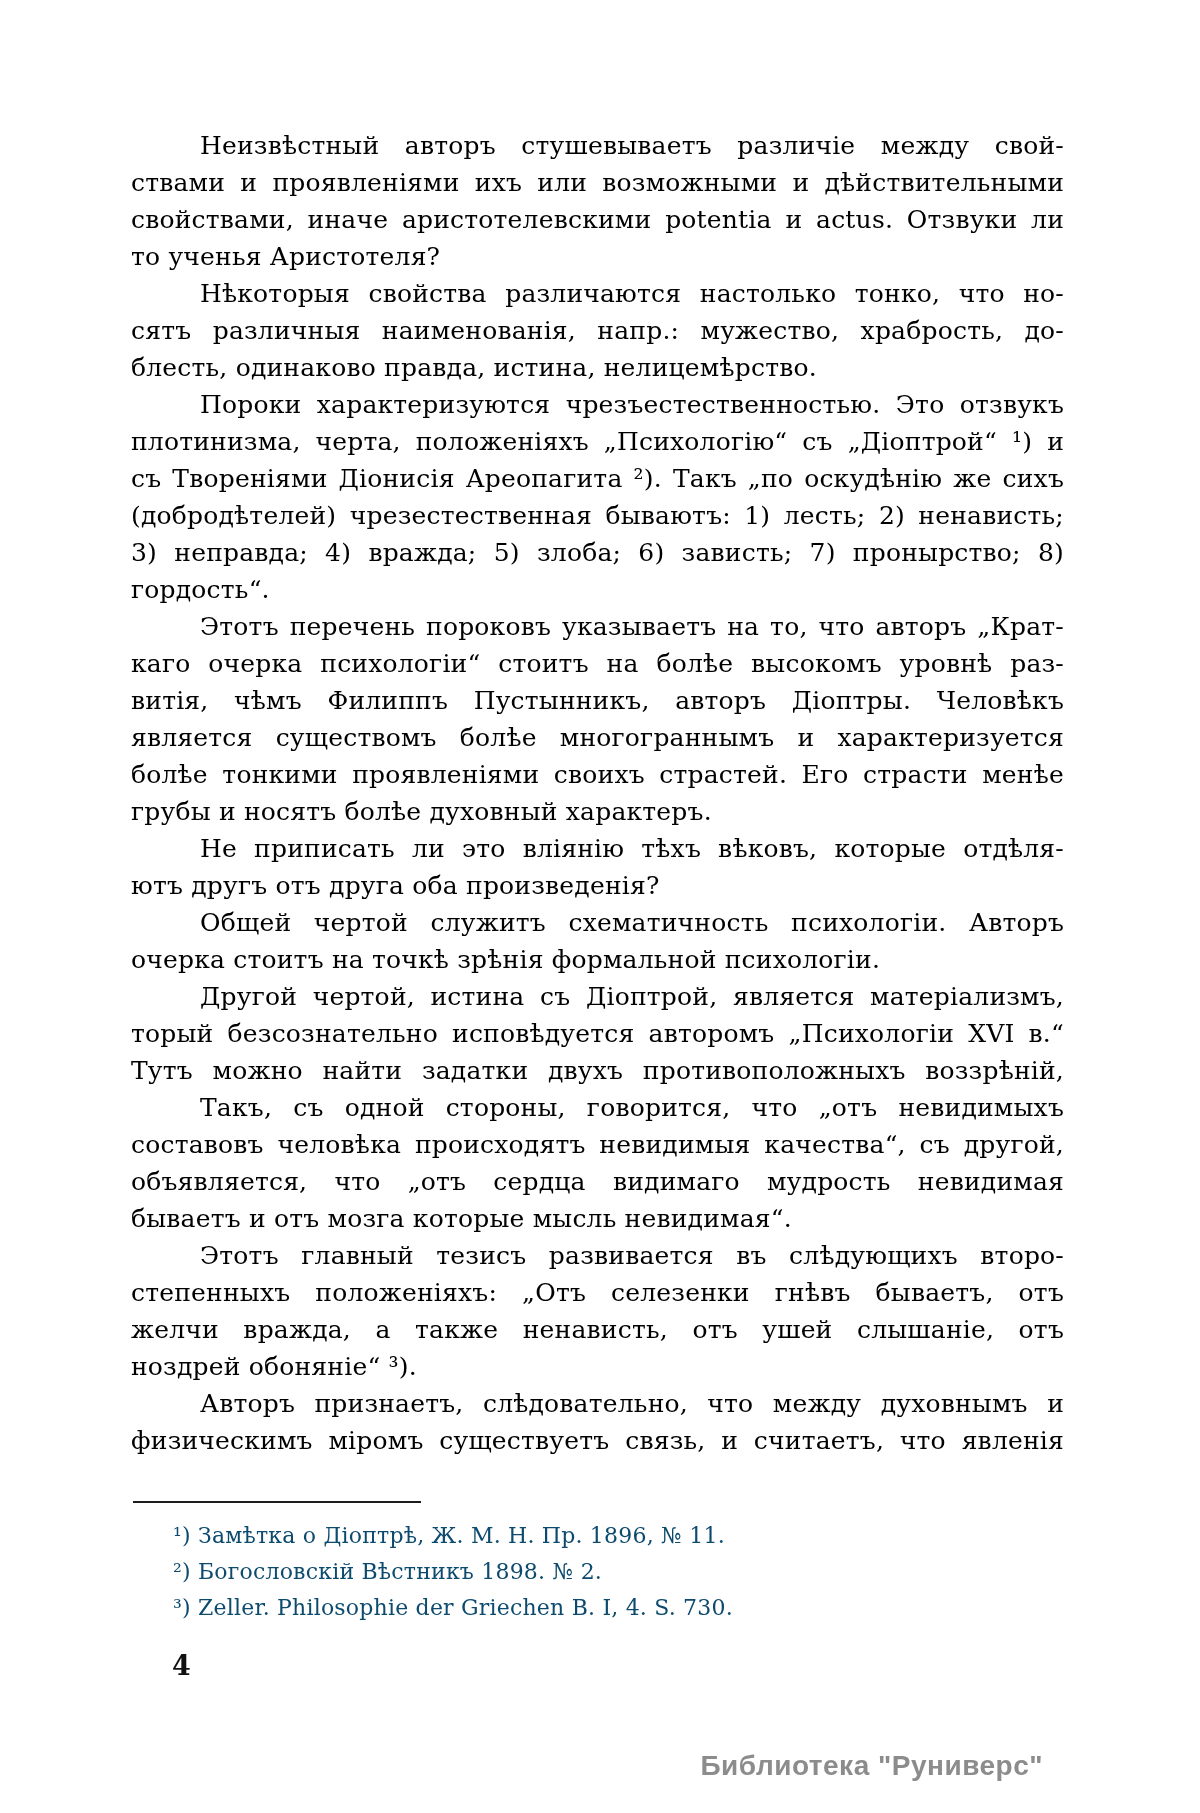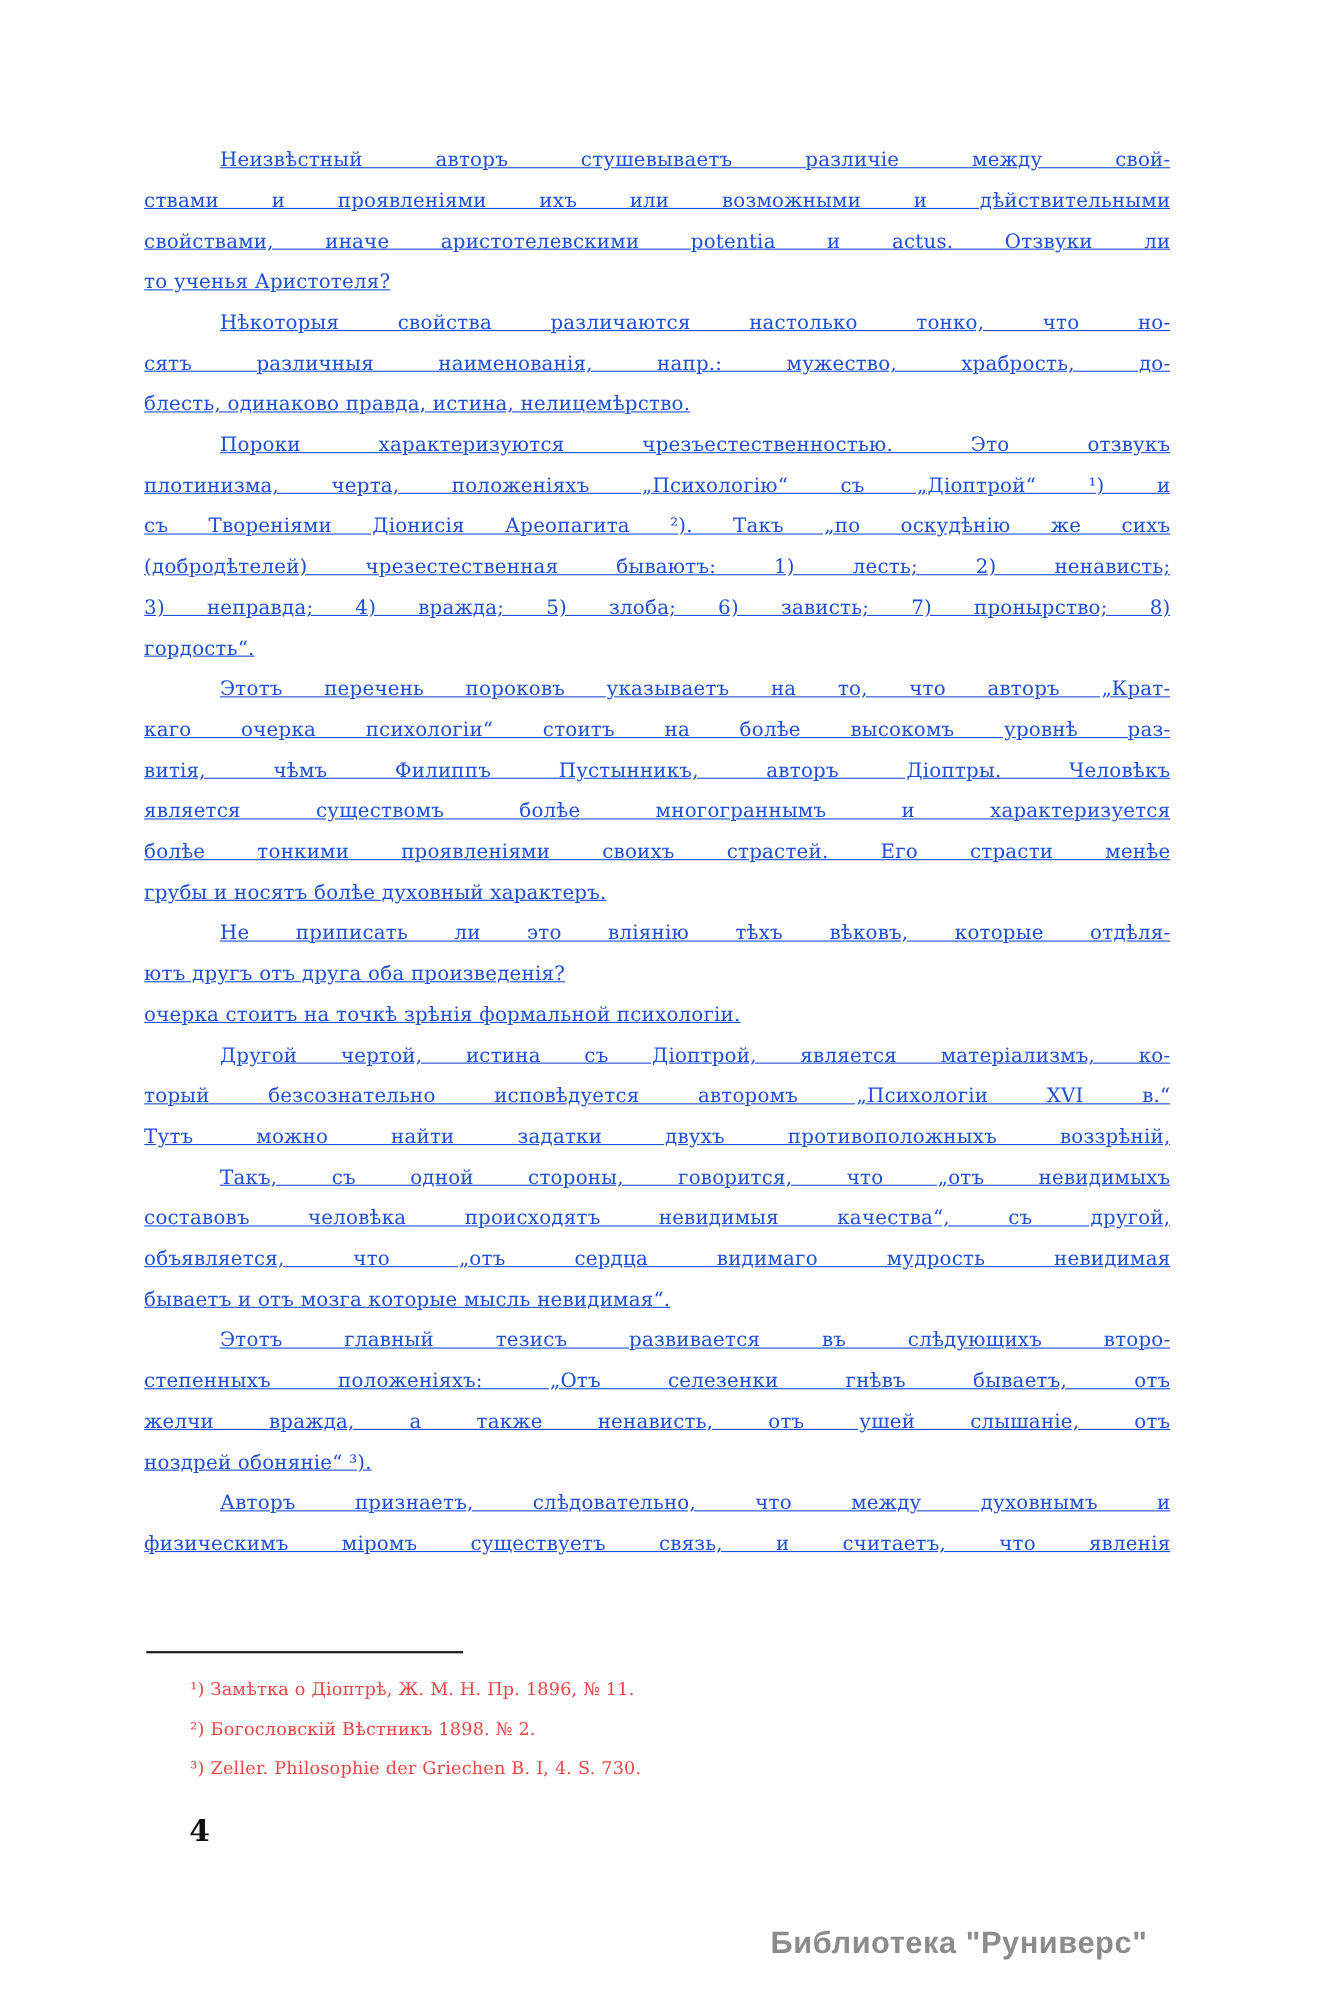--- a/index.html
+++ b/index.html
@@ -14,25 +14,24 @@
     height: 1813px;
     margin: 0 auto;
     background: #ffffff;
     overflow: hidden;
   }
   .text-block {
     position: absolute;
     left: 131px;
     top: 127px;
     width: 933px;
-    font-size: 18px;
+    font-size: 25px;
     line-height: 37px;
-    color: #1d4ed8;
+    color: #000000;
     letter-spacing: 0.2px;
-    text-decoration: underline;
   }
   .para { margin: 0; }
   .line {
     text-align: justify;
     text-align-last: justify;
     height: 37px;
     overflow: hidden;
   }
   .line.first { text-indent: 69px; }
   .line.last { text-align: center; text-align-last: left; }
@@ -42,23 +41,23 @@
     top: 1501px;
     width: 288px;
     height: 2px;
     background: #1c1c1c;
   }
   .footnotes {
     position: absolute;
     left: 173px;
     top: 1518px;
     width: 880px;
-    font-size: 16px;
+    font-size: 22px;
     line-height: 36px;
-    color: #ef4444;
+    color: #0c4a6e;
     letter-spacing: 0.2px;
   }
   .footnote { white-space: nowrap; }
   .page-number {
     position: absolute;
     left: 172px;
     top: 1650px;
     font-size: 27px;
     font-weight: bold;
     color: #111111;
@@ -104,20 +103,21 @@
         <div class="line">витія, чѣмъ Филиппъ Пустынникъ, авторъ Діоптры. Человѣкъ</div>
         <div class="line">является существомъ болѣе многограннымъ и характеризуется</div>
         <div class="line">болѣе тонкими проявленіями своихъ страстей. Его страсти менѣе</div>
         <div class="line last">грубы и носятъ болѣе духовный характеръ.</div>
       </div>
       <div class="para">
         <div class="line first">Не приписать ли это вліянію тѣхъ вѣковъ, которые отдѣля-</div>
         <div class="line last">ютъ другъ отъ друга оба произведенія?</div>
       </div>
       <div class="para">
+        <div class="line first">Общей чертой служитъ схематичность психологіи. Авторъ</div>
         <div class="line last">очерка стоитъ на точкѣ зрѣнія формальной психологіи.</div>
       </div>
       <div class="para">
         <div class="line first">Другой чертой, истина съ Діоптрой, является матеріализмъ, ко-</div>
         <div class="line">торый безсознательно исповѣдуется авторомъ „Психологіи XVI в.“</div>
         <div class="line">Тутъ можно найти задатки двухъ противоположныхъ воззрѣній,</div>
       </div>
       <div class="para">
         <div class="line first">Такъ, съ одной стороны, говорится, что „отъ невидимыхъ</div>
         <div class="line">составовъ человѣка происходятъ невидимыя качества“, съ другой,</div>

